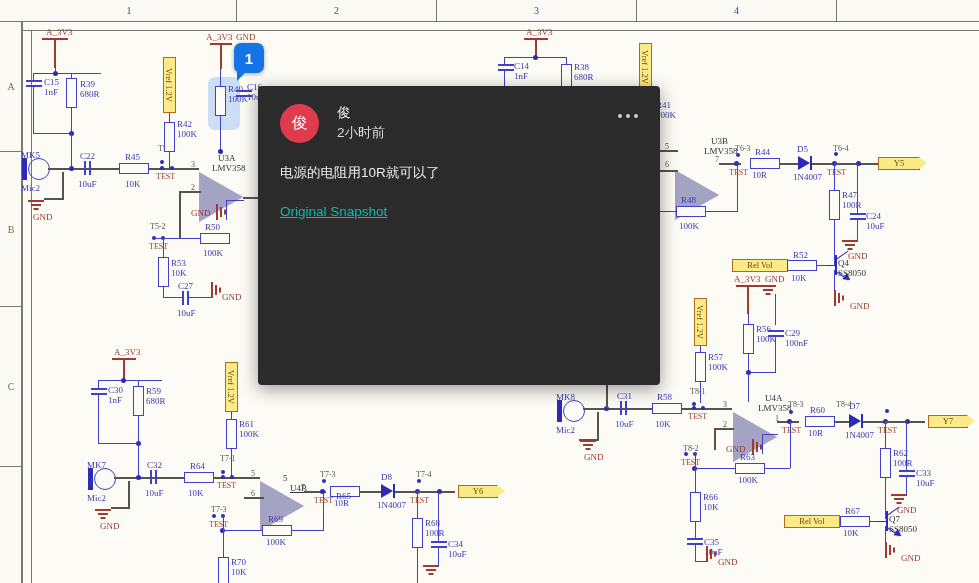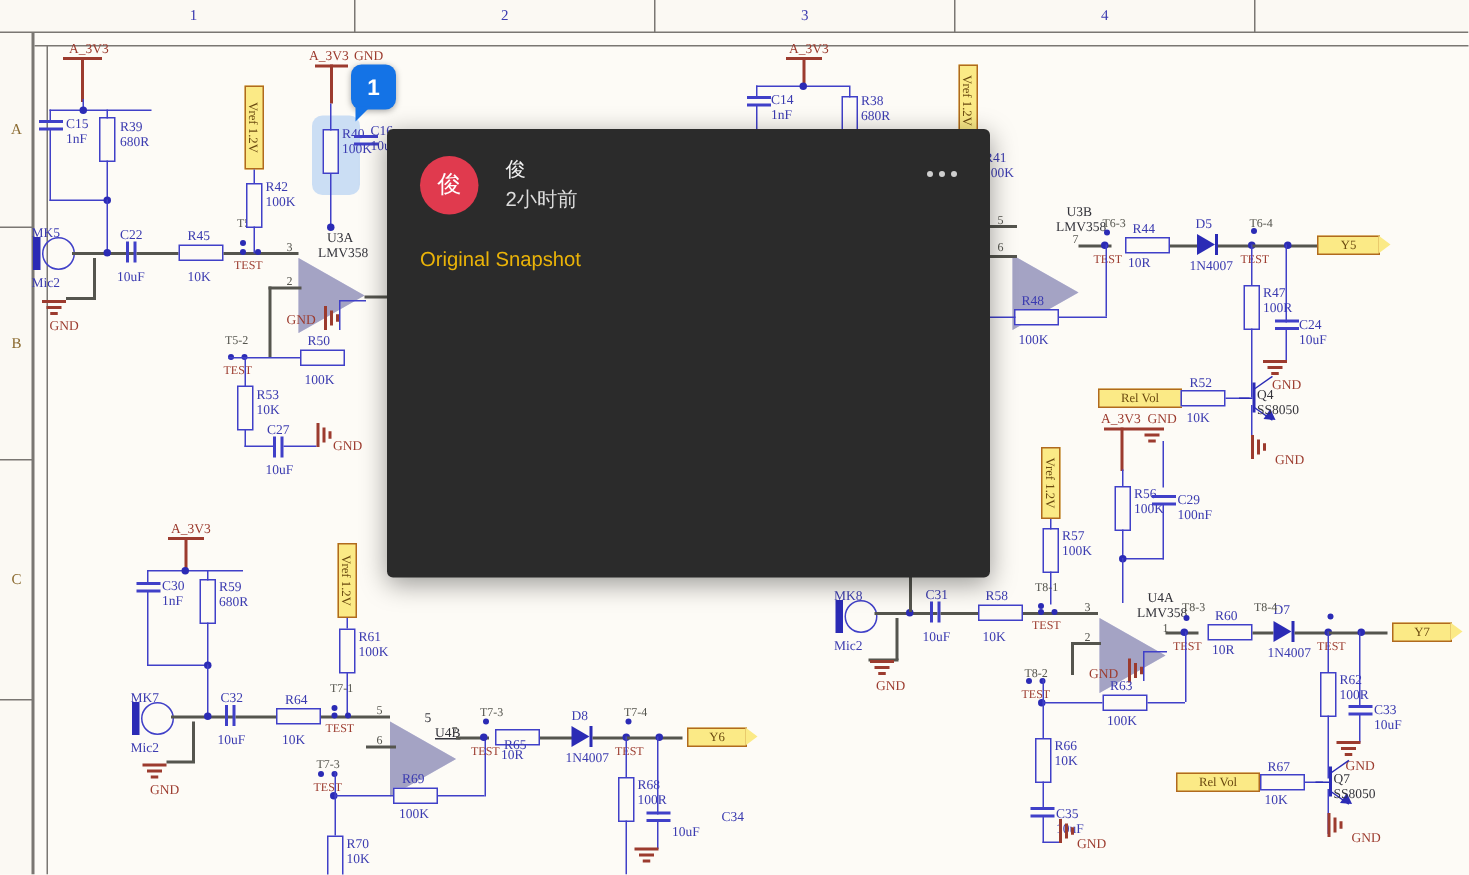--- a/index.html
+++ b/index.html
@@ -201,21 +201,21 @@
     flex: 0 0 39px;
   }
   .author-meta { margin-left: 18px; }
   .author-name { color: #f2f2f2; font-size: 13.5px; line-height: 17px; }
   .author-time { color: #dcdcdc; font-size: 13.5px; line-height: 19px; margin-top: 2px; }
   .more-dots {
     position: absolute; right: 22px; top: 28px; display: flex; gap: 4px;
   }
   .more-dots span { width: 4px; height: 4px; border-radius: 50%; background: #cfcfcf; display: block; }
   .comment-text { color: #ececec; font-size: 13.5px; margin-top: 21px; }
-  .snapshot-link { color: #eab308; font-size: 13.5px; margin-top: 22px; }
+  .snapshot-link { color: #14b8a6; font-size: 13.5px; margin-top: 22px; text-decoration: underline; }
   .popup-footer {
     border-top: 1px solid #3d3d3d; padding: 13px 22px 16px 22px;
   }
   .reply-box {
     height: 43px; background: #232323; border-radius: 4px;
     display: flex; align-items: center; padding: 0 23px;
     color: #8d8d8d; font-size: 13.5px;
   }
 </style>
 </head>
@@ -816,21 +816,21 @@
 
     <div class="res ver" style="left:412px;top:518px;"></div>
     <div class="lbl" style="left:425px;top:518px;">R68</div>
     <div class="lbl" style="left:425px;top:528px;">100R</div>
     <div class="wire v" style="left:417px;top:547px;height:36px;"></div>
 
     <div class="cap-v" style="left:431px;top:541px;">
         <i class="p1"></i>
         <i class="p2"></i>
       </div>
-    <div class="lbl" style="left:448px;top:539px;margin-left:33px;">C34</div>
+    <div class="lbl" style="left:448px;top:539px;">C34</div>
     <div class="lbl" style="left:448px;top:549px;">10uF</div>
     <div class="wire v" style="left:438px;top:491px;height:52px;"></div>
     <div class="wire v" style="left:438px;top:547px;height:19px;"></div>
     <div class="gnd" style="left:431px;top:565px;">
         <i></i>
         <i></i>
         <i></i>
       </div>
 
   </div>
@@ -844,19 +844,20 @@
         <div class="author-meta">
           <div class="author-name">俊</div>
           <div class="author-time">2小时前</div>
         </div>
       </div>
       <div class="more-dots">
         <span></span>
           <span></span>
           <span></span>
       </div>
+      <div class="comment-text">电源的电阻用10R就可以了</div>
       <div class="snapshot-link">Original Snapshot</div>
     </div>
 
 
   </div>
 
 </div>
 
 </body></html>

